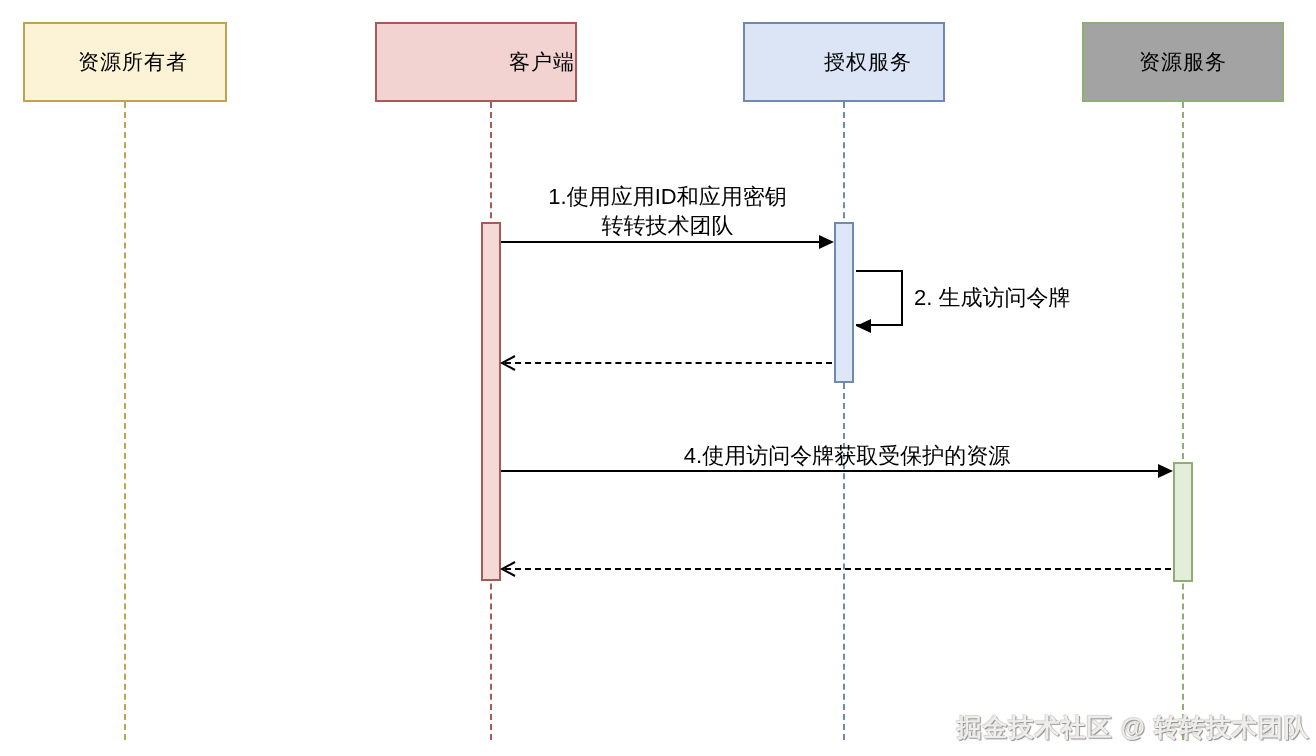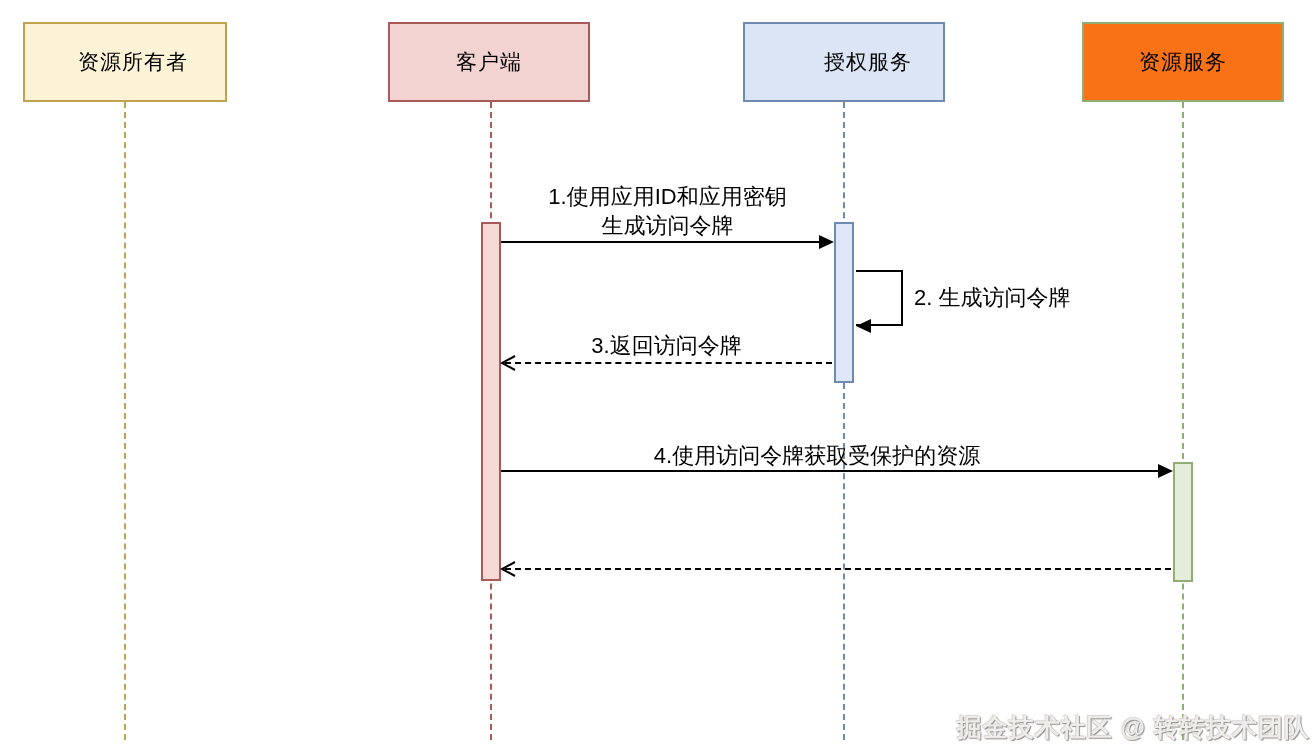--- a/index.html
+++ b/index.html
@@ -7,21 +7,21 @@
     position:relative;width:1316px;height:756px;background:#ffffff;overflow:hidden;
     font-family:"Liberation Sans","DejaVu Sans",sans-serif;color:#000;
   }
   
   .actor{
     position:absolute;top:22px;height:80px;box-sizing:border-box;
     border:2px solid #888;display:flex;align-items:center;justify-content:center;
     font-size:21px;letter-spacing:1px;
   }
   .actor-a{left:23px;width:204px;padding-left:16px;}
-  .actor-b{left:388px;width:202px;}
+  .actor-b{left:375px;width:202px;justify-content:flex-end;}
   .actor-c{left:743px;width:202px;}
   .actor-d{left:1082px;width:202px;}
   
   .lifeline{position:absolute;top:102px;height:638px;width:0;border-left:2px dashed #999;}
   .lifeline-a{left:124px;}
   .lifeline-b{left:490px;}
   .lifeline-c{left:843px;}
   .lifeline-d{left:1182px;}
   
   .activation{position:absolute;width:20px;box-sizing:border-box;border:2px solid #888;}
@@ -52,21 +52,21 @@
     position:absolute;left:856px;top:270px;width:47px;height:56px;box-sizing:border-box;
     border-top:2px solid #000;border-right:2px solid #000;border-bottom:2px solid #000;
   }
   .m2-head{left:856px;top:319px;}
   .m2-label{left:914px;top:283px;text-align:left;}
   
   .m3-label{left:501px;width:331px;top:331px;}
   .m3-line{left:505px;width:327px;top:362px;}
   .m3-head{left:500px;top:354px;}
   
-  .m4-label{left:482px;width:670px;top:441px;}
+  .m4-label{left:512px;width:670px;top:441px;}
   .m4-line{left:501px;width:658px;top:470px;}
   .m4-head{left:1158px;top:464px;}
   
   .m5-label{left:501px;width:670px;top:539px;}
   .m5-line{left:505px;width:666px;top:568px;}
   .m5-head{left:500px;top:560px;}
   
   .watermark{
     position:absolute;right:6px;bottom:12px;font-size:25px;font-weight:bold;letter-spacing:1px;
     color:#efedea;
@@ -86,40 +86,39 @@
 
   <div class="actor actor-a" style="background: rgb(252, 243, 215); border-color: rgb(193, 161, 82);">
     <span>资源所有者</span>
   </div>
   <div class="actor actor-b" style="background: rgb(242, 211, 209); border-color: rgb(168, 90, 86);">
     <span>客户端</span>
   </div>
   <div class="actor actor-c" style="background: rgb(219, 229, 246); border-color: rgb(112, 137, 176); padding-left: 48px;">
     <span>授权服务</span>
   </div>
-  <div class="actor actor-d" style="background: #f97316; border-color: rgb(144, 174, 115); text-align: right;">
+  <div class="actor actor-d" style="background: #a3a3a3; border-color: rgb(144, 174, 115); text-align: right;">
     <span>资源服务</span>
   </div>
 
   <div class="activation act-client" style="background: rgb(244, 217, 215); border-color: rgb(168, 90, 86);"></div>
   <div class="activation act-auth" style="background: rgb(221, 231, 247); border-color: rgb(112, 137, 176);"></div>
   <div class="activation act-res" style="background: rgb(228, 237, 217); border-color: rgb(144, 174, 115);"></div>
 
   <div class="msg-label m1-label">
     <div>1.使用应用ID和应用密钥</div>
-    <div>生成访问令牌</div>
+    <div>转转技术团队</div>
   </div>
   <div class="msg-line m1-line"></div>
   <div class="arrow-right m1-head"></div>
 
   <div class="m2-loop"></div>
   <div class="arrow-left-solid m2-head"></div>
   <div class="msg-label m2-label">2. 生成访问令牌</div>
 
-  <div class="msg-label m3-label">3.返回访问令牌</div>
   <div class="msg-line-dashed m3-line"></div>
   <svg class="open-arrow m3-head" viewBox="0 0 18 18">
       <polyline points="15,2 2,9 15,16" fill="none" stroke="#000" stroke-width="2"></polyline>
     </svg>
 
   <div class="msg-label m4-label">4.使用访问令牌获取受保护的资源</div>
   <div class="msg-line m4-line"></div>
   <div class="arrow-right m4-head"></div>
 
   <div class="msg-line-dashed m5-line"></div>

